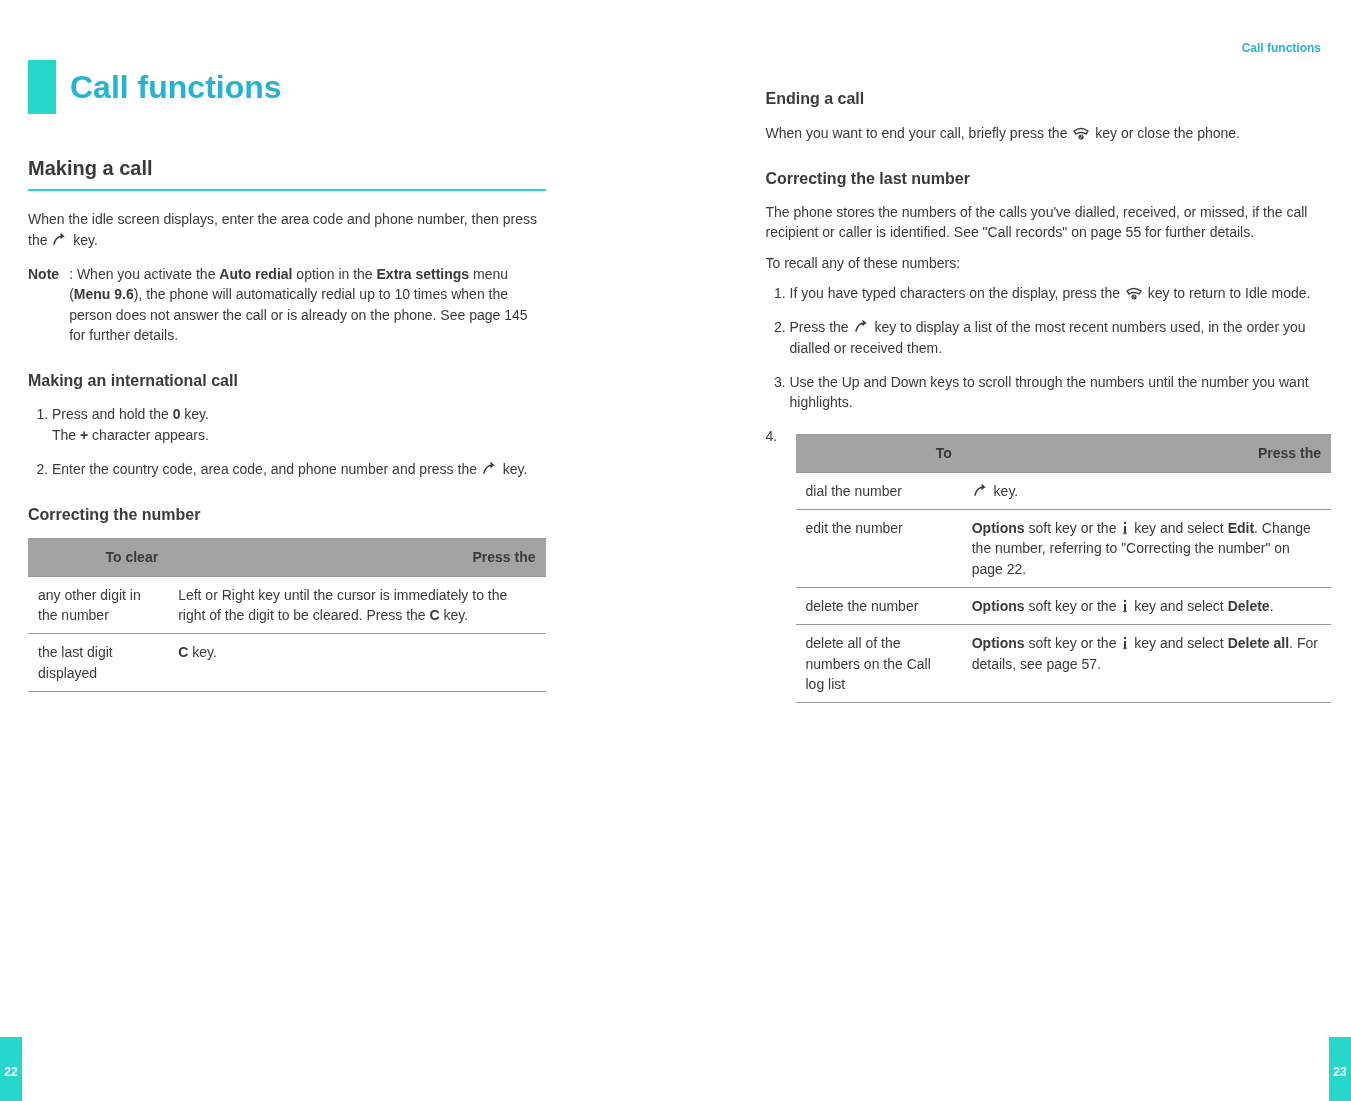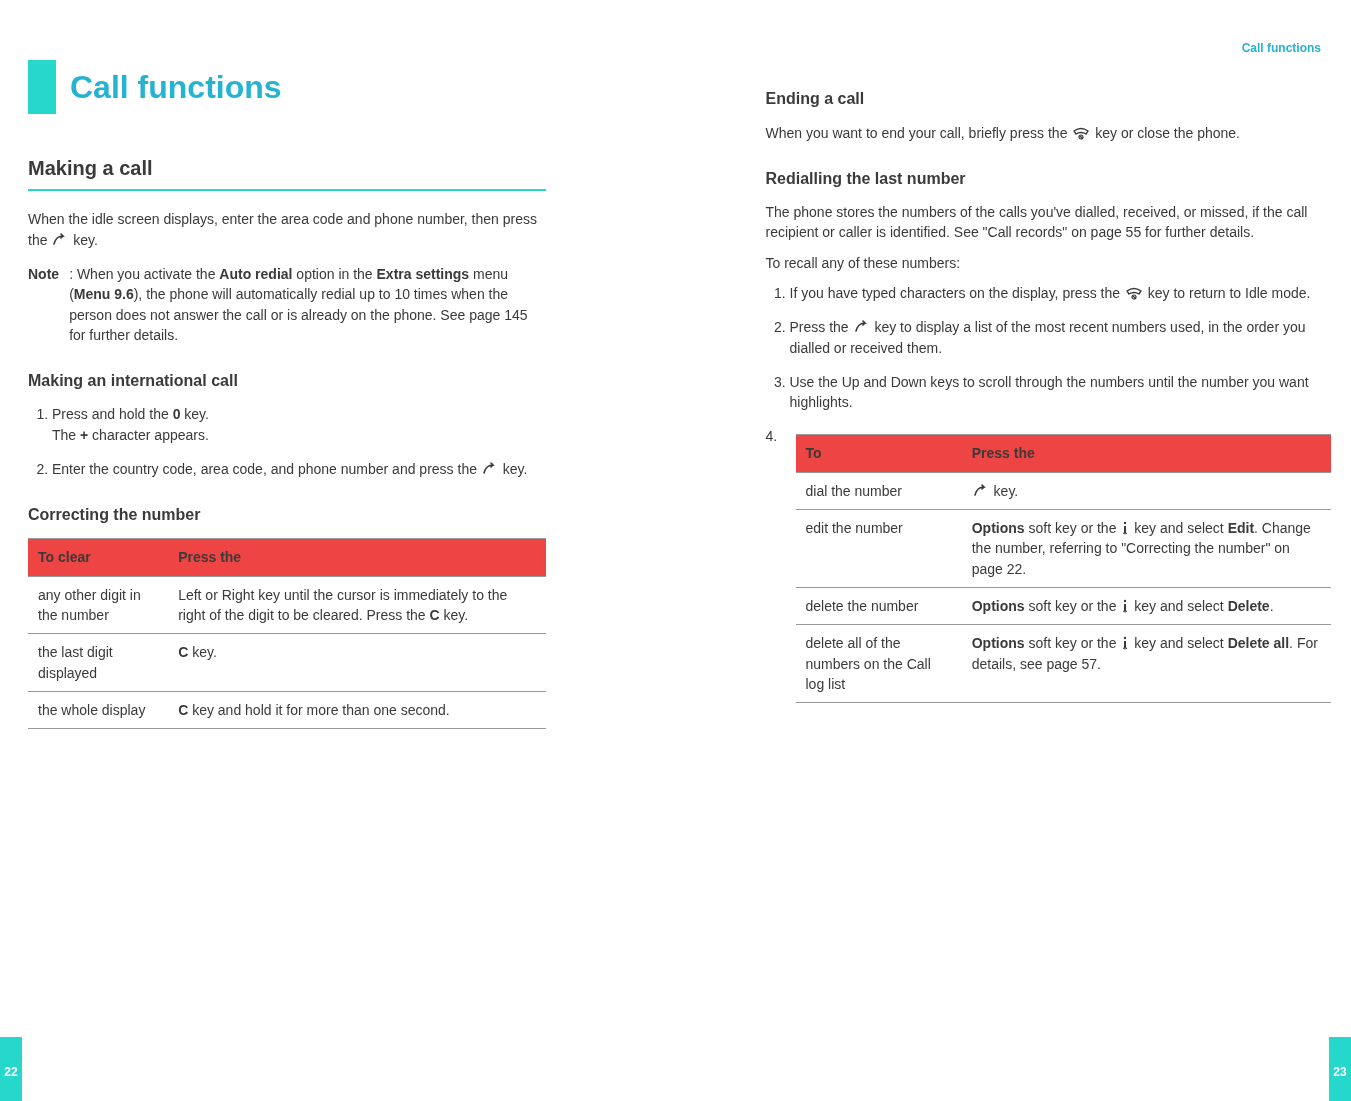--- a/index.html
+++ b/index.html
@@ -109,21 +109,22 @@
   }
   table.ref th, table.ref td {
     text-align: left;
     vertical-align: top;
     padding: 8px 10px;
     border-top: 1px solid #999;
     border-bottom: 1px solid #999;
   }
   table.ref th {
     font-weight: bold;
-    background: #ef4444;
+    background: #a3a3a3;
+    text-align: right;
   }
 
   .b { font-weight: bold; }
 
   
   .icon {
     display: inline-block;
     vertical-align: -2px;
   }
   .icon-send svg, .icon-end svg, .icon-i svg { display: block; }
@@ -194,24 +195,20 @@
           <th>Press the</th>
         </tr>
         <tr>
           <td>any other digit in the number</td>
           <td><span>Left or Right key until the cursor is immediately to the right of the digit to be cleared. Press the </span><span class="b">C</span><span> key.</span></td>
         </tr>
         <tr>
           <td>the last digit displayed</td>
           <td><span class="b">C</span><span> key.</span></td>
         </tr>
-        <tr>
-          <td>the whole display</td>
-          <td><span class="b">C</span><span> key and hold it for more than one second.</span></td>
-        </tr>
       </tbody>
         </table>
 
     </div>
   </div>
 
   <div class="page page-right">
     <div class="edge-tab right"></div>
     <div class="page-num right">23</div>
 
@@ -226,21 +223,21 @@
         <span class="icon icon-end">
           <svg width="20" height="14" viewBox="0 0 20 14">
               <path d="M3 5 Q10 0 17 5 L15 8 Q10 5 5 8 Z" fill="none" stroke="#3a3a3a" stroke-width="1.4"></path>
               <circle cx="10" cy="11" r="2" fill="none" stroke="#3a3a3a" stroke-width="1.2"></circle>
               <line x1="8.5" y1="9.5" x2="11.5" y2="12.5" stroke="#3a3a3a" stroke-width="1.2"></line>
             </svg>
         </span>
         <span> key or close the phone.</span>
       </p>
 
-      <h3 class="subsection">Redialling the last number</h3>
+      <h3 class="subsection">Correcting the last number</h3>
 
       <p>The phone stores the numbers of the calls you've dialled, received, or missed, if the call recipient or caller is identified. See "Call records" on page 55 for further details.</p>
 
       <p>To recall any of these numbers:</p>
 
       <ol class="steps">
         <li>
           <span>If you have typed characters on the display, press the </span>
           <span class="icon icon-end">
             <svg width="20" height="14" viewBox="0 0 20 14">

